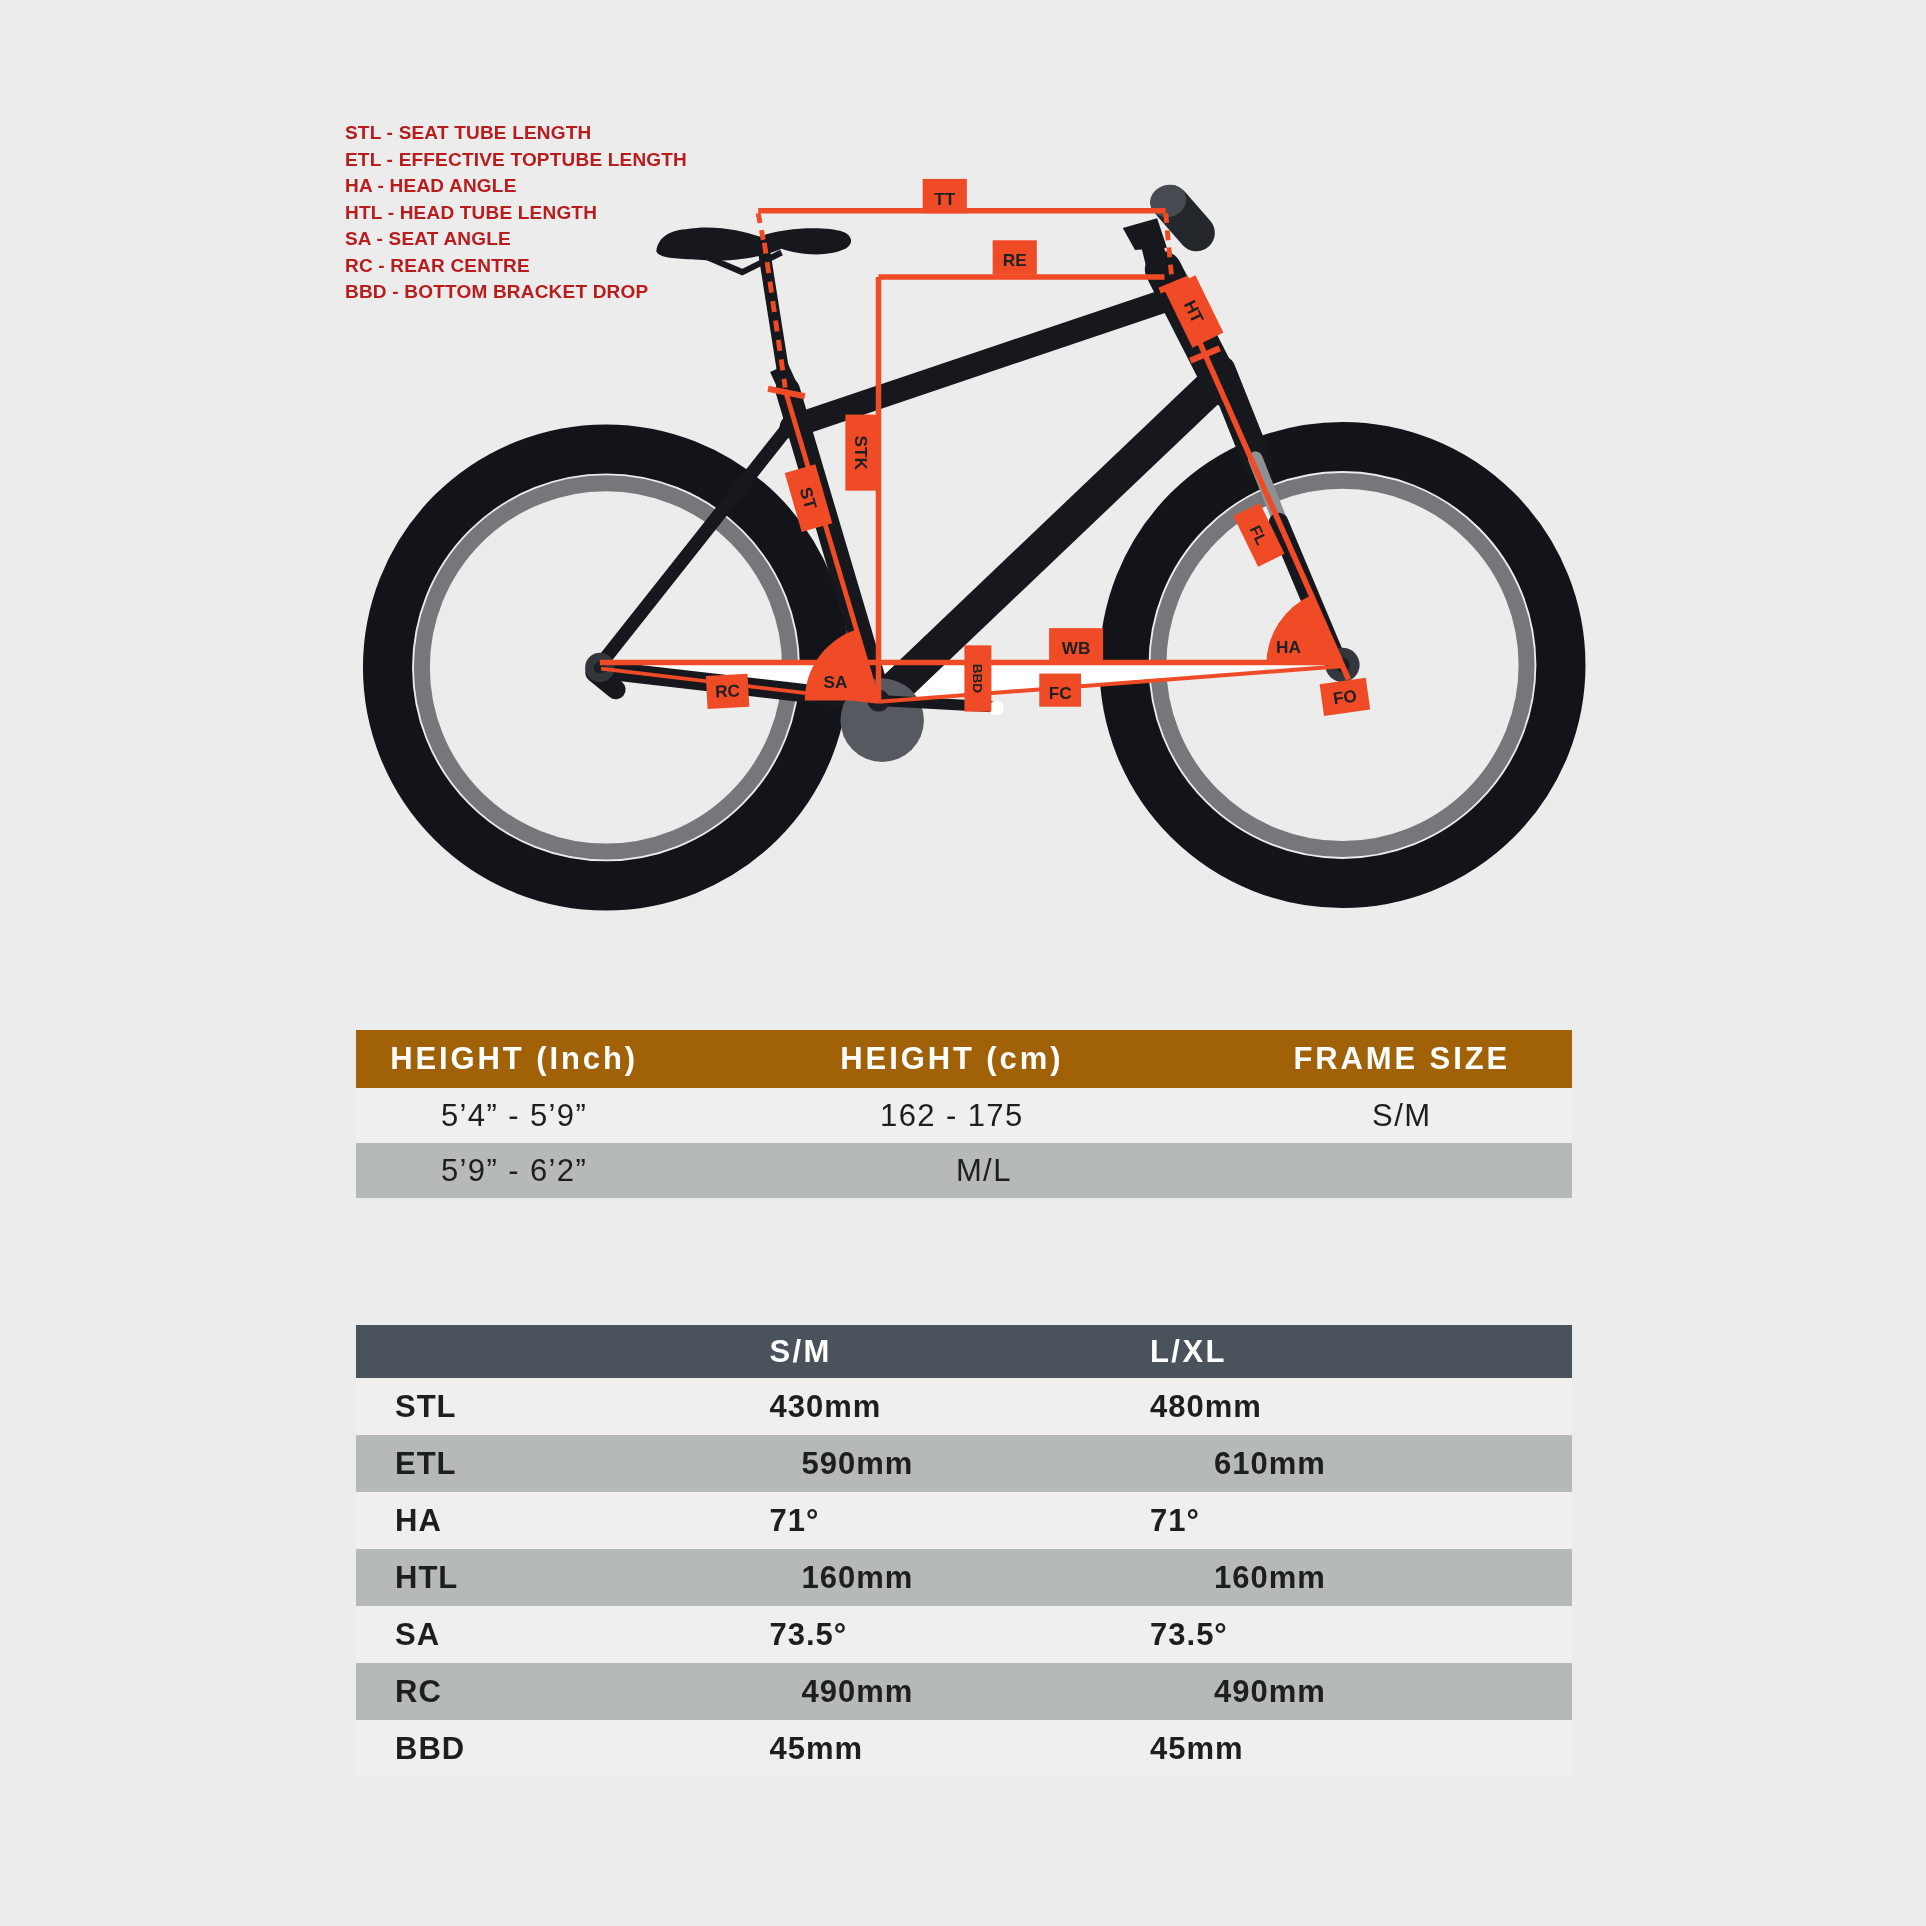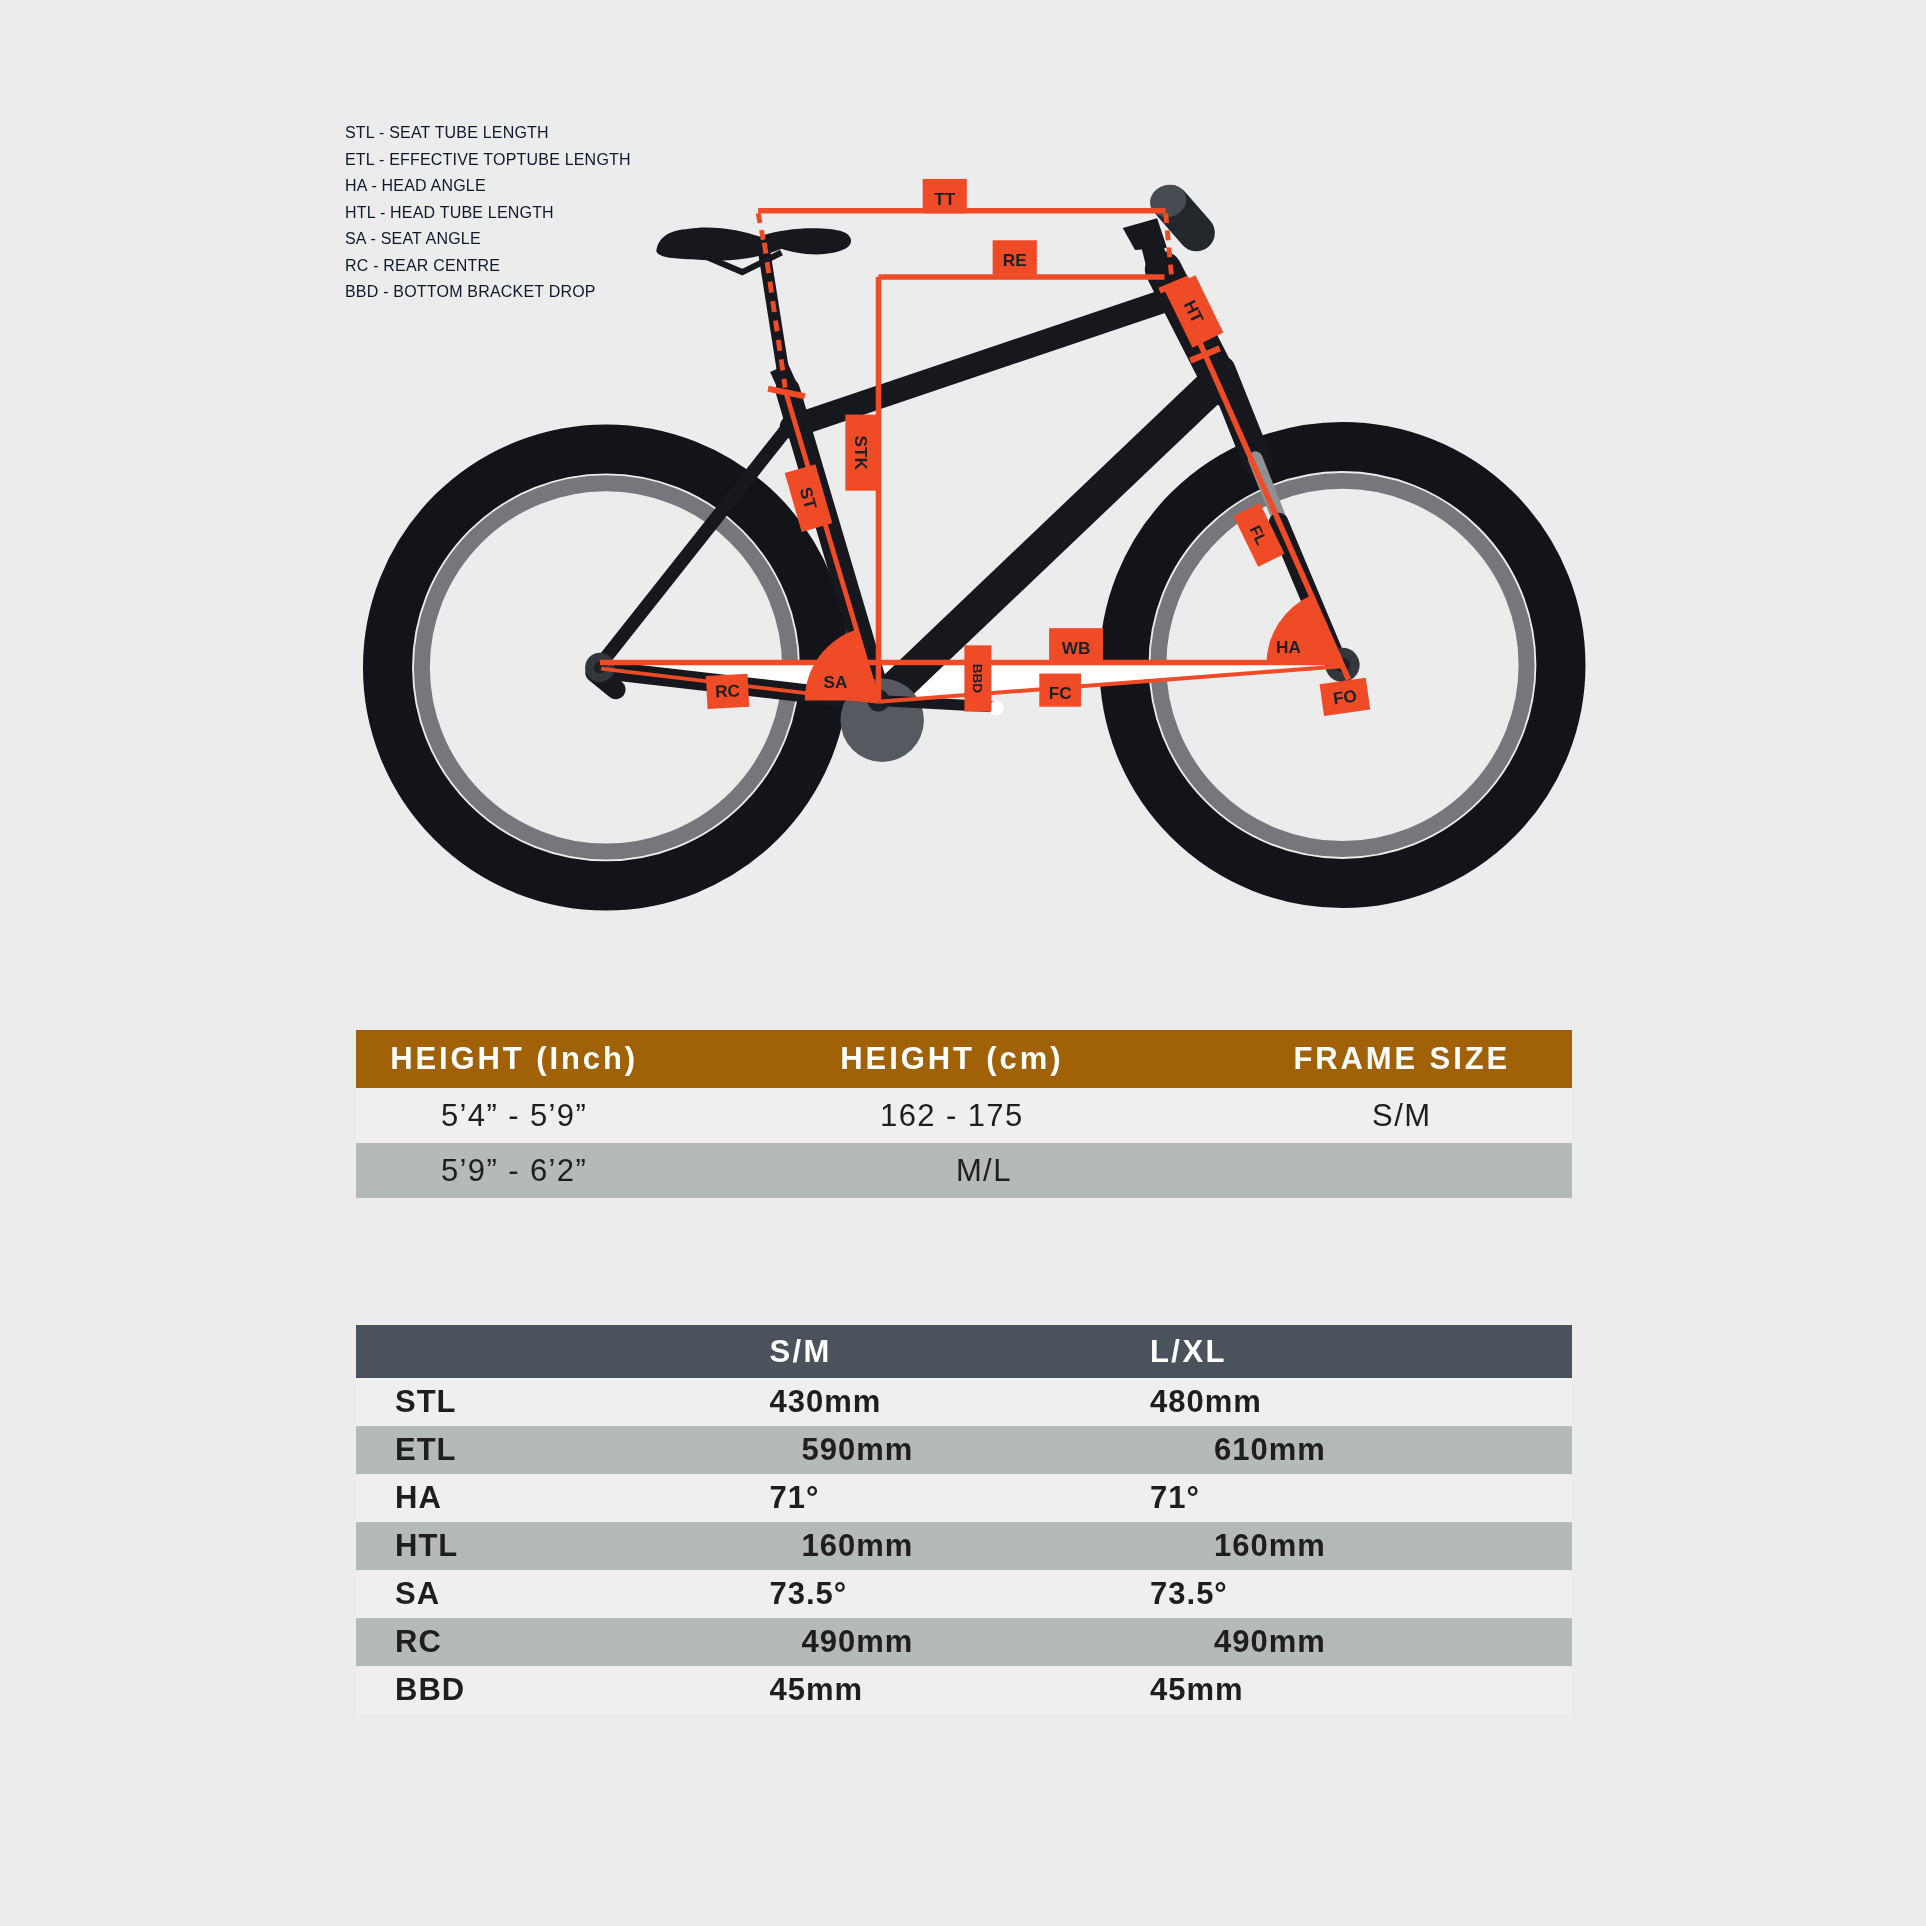--- a/index.html
+++ b/index.html
@@ -2,39 +2,39 @@
 <html style="font-size:7.7px"><head>
 <meta charset="utf-8">
 <style>
   * { margin:0; padding:0; box-sizing:border-box; }
   html,body { width:1926px; height:1926px; }
   body { font-family:"Liberation Sans", sans-serif; background:#ffffff; }
   .canvas { position:absolute; left:0; top:0; width:1926px; height:1926px; background:#ececec; overflow:hidden; }
 
   
   .legend { position:absolute; left:345px; top:120px; }
-  .legend div { font-size:16px; font-weight:400; line-height:26.5px; color:#0f172a; letter-spacing:0.2px; }
+  .legend div { font-size:19px; font-weight:700; line-height:26.5px; color:#b91c1c; letter-spacing:0.2px; }
 
   
   .bike { position:absolute; left:354px; top:174px; width:1238px; height:761px; }
   .bike text { font-family:"Liberation Sans", sans-serif; font-weight:700; fill:#1d1f23; }
 
   
   .tbl { position:absolute; left:356px; width:1216px; }
   .t1 { top:1030px; }
   .t2 { top:1325px; }
   .hdr1 { display:grid; grid-template-columns:26% 46% 28%; background:#a16207; height:58px; align-items:center; }
   .hdr1 div { color:#ffffff; font-size:31px; font-weight:700; letter-spacing:2.9px; text-align:center; }
   .row1 { display:grid; grid-template-columns:26% 46% 28%; height:55px; align-items:center; }
   .row1 div { font-size:31px; font-weight:400; color:#1e1e1e; letter-spacing:1.4px; text-align:center; }
   .light { background:#f0efed; }
   .gray  { background:#b6bab7;gap:32px; }
   .hdr2 { display:grid; grid-template-columns:34% 31.3% 34.7%; background:#4a525c; height:53px; align-items:center; }
   .hdr2 div { color:#ffffff; font-size:31px; font-weight:700; letter-spacing:2.4px; text-align:left; }
-  .row2 { display:grid; grid-template-columns:34% 31.3% 34.7%; height:48px; align-items:center; }
+  .row2 { display:grid; grid-template-columns:34% 31.3% 34.7%; height:57px; align-items:center; }
   .row2 div { font-size:31px; font-weight:700; color:#1e1e1e; letter-spacing:1px; text-align:left; }
   .row2 .lab { padding-left:39px; }
 </style>
 </head>
 <body>
 
 <div class="canvas">
 
   <div class="legend">
     <div>STL - SEAT TUBE LENGTH</div>

